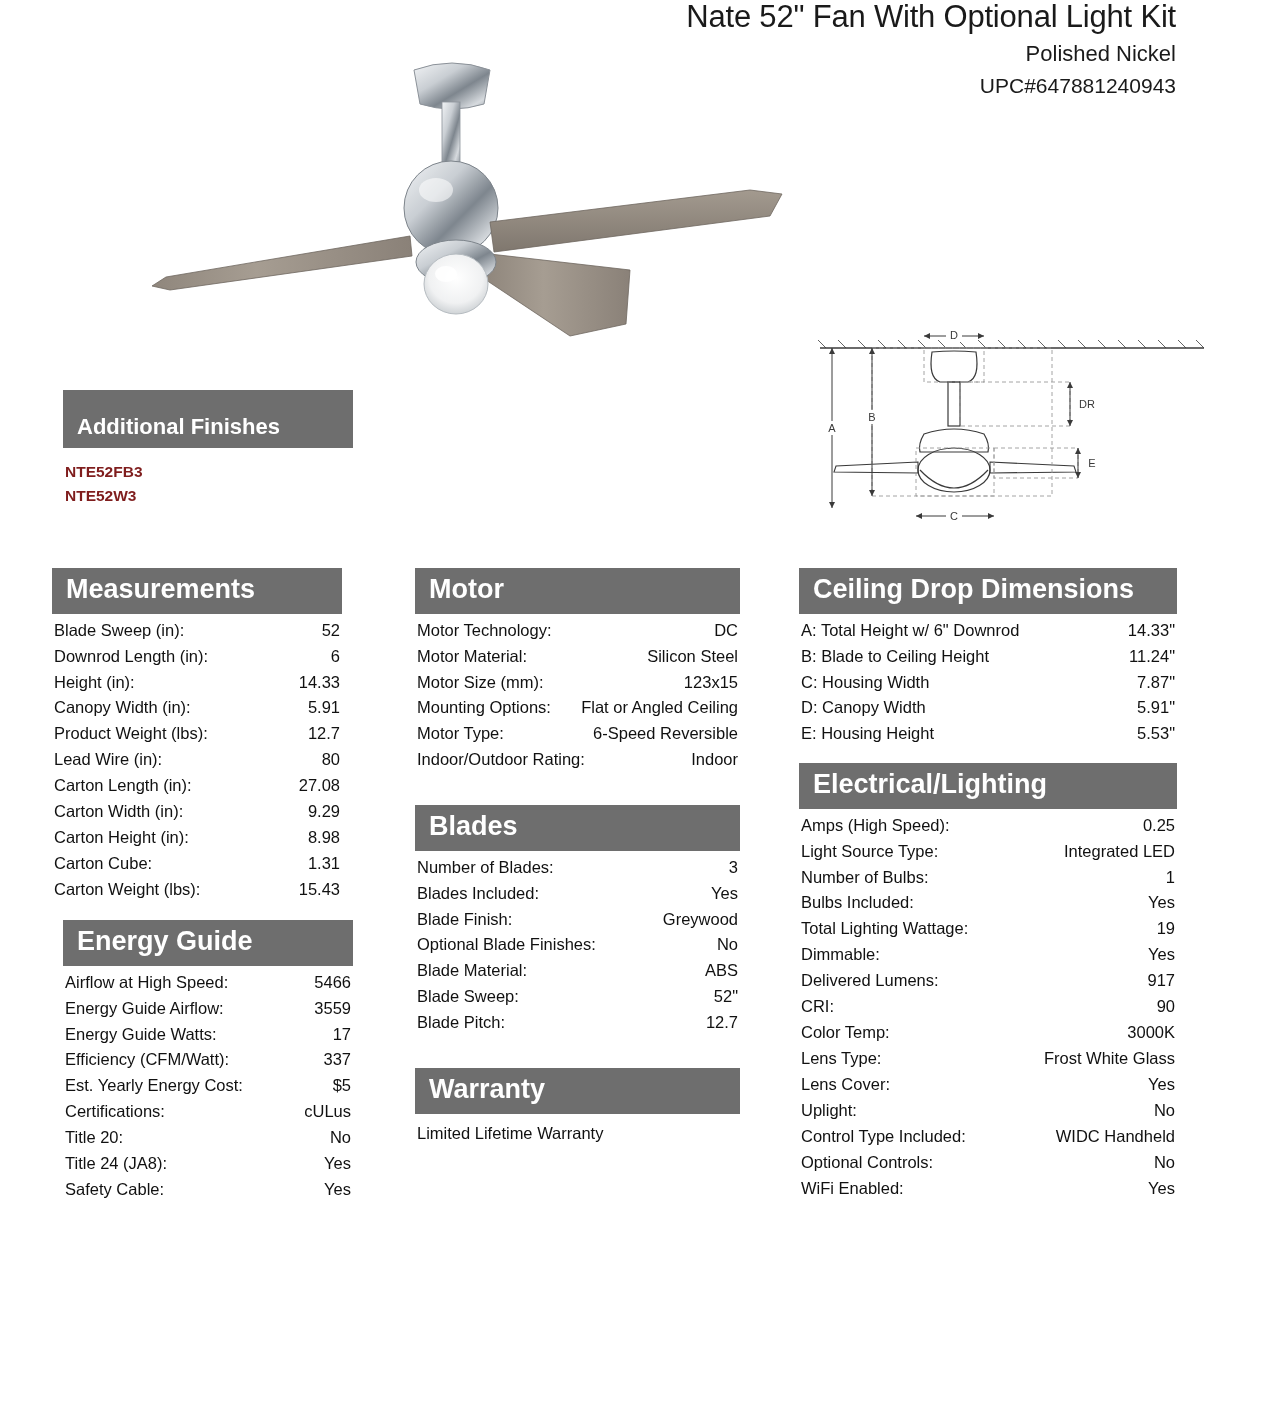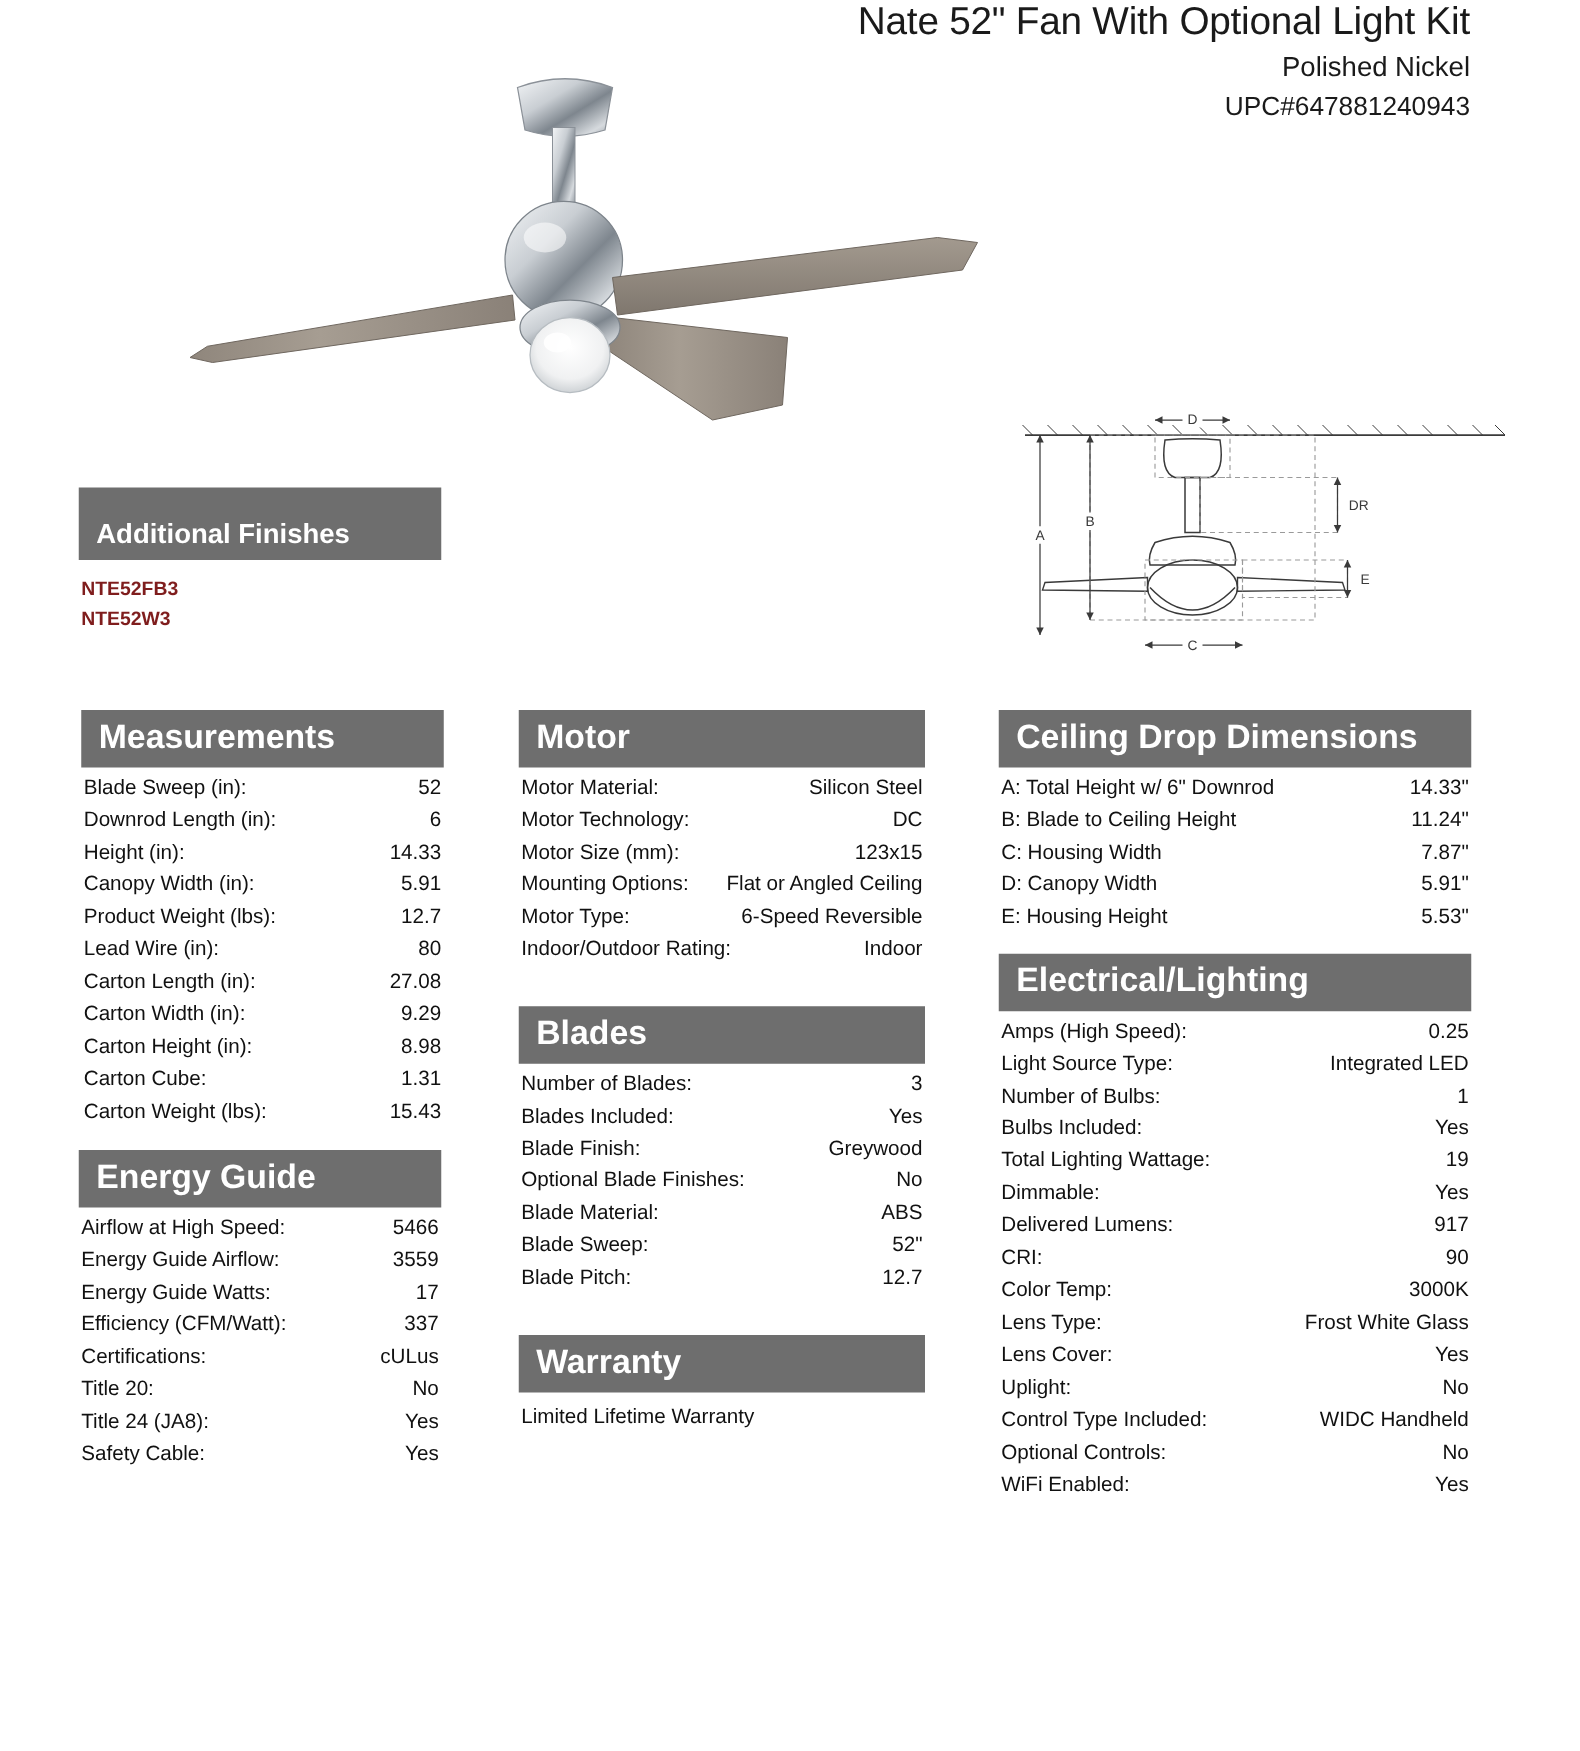--- a/index.html
+++ b/index.html
@@ -101,21 +101,21 @@
 
   #additional-finishes { left: 63px; top: 390px; width: 290px; }
   #finishes-list { padding: 12px 2px 0 2px; }
   .finish-item {
     font-size: 15.5px;
     font-weight: bold;
     line-height: 1.55;
     color: #7f1d1d;
   }
 
-  #measurements { left: 65px; top: 568px; width: 290px; }
+  #measurements { left: 52px; top: 568px; width: 290px; }
   #energy-guide  { left: 63px; top: 920px; width: 290px; }
 
   #motor    { left: 415px; top: 568px; width: 325px; }
   #blades   { left: 415px; top: 805px; width: 325px; }
   #warranty { left: 415px; top: 1068px; width: 325px; }
 
   #ceiling-drop { left: 799px; top: 568px; width: 378px; }
   #electrical   { left: 799px; top: 763px; width: 378px; }
 </style>
 </head>
@@ -342,20 +342,24 @@
       </div>
     <div class="row">
         <span class="k">Energy Guide Watts:</span>
         <span class="v">17</span>
       </div>
     <div class="row">
         <span class="k">Efficiency (CFM/Watt):</span>
         <span class="v">337</span>
       </div>
     <div class="row">
+        <span class="k">Est. Yearly Energy Cost:</span>
+        <span class="v">$5</span>
+      </div>
+    <div class="row">
         <span class="k">Certifications:</span>
         <span class="v">cULus</span>
       </div>
     <div class="row">
         <span class="k">Title 20:</span>
         <span class="v">No</span>
       </div>
     <div class="row">
         <span class="k">Title 24 (JA8):</span>
         <span class="v">Yes</span>
@@ -364,26 +368,26 @@
         <span class="k">Safety Cable:</span>
         <span class="v">Yes</span>
       </div>
   </div>
 </div>
 
 <div class="block" id="motor">
   <div class="sec-head">Motor</div>
   <div class="rows">
     <div class="row">
+        <span class="k">Motor Technology:</span>
+        <span class="v">DC</span>
+      </div>
+    <div class="row">
         <span class="k">Motor Material:</span>
         <span class="v">Silicon Steel</span>
-      </div>
-    <div class="row">
-        <span class="k">Motor Technology:</span>
-        <span class="v">DC</span>
       </div>
     <div class="row">
         <span class="k">Motor Size (mm):</span>
         <span class="v">123x15</span>
       </div>
     <div class="row">
         <span class="k">Mounting Options:</span>
         <span class="v">Flat or Angled Ceiling</span>
       </div>
     <div class="row">

